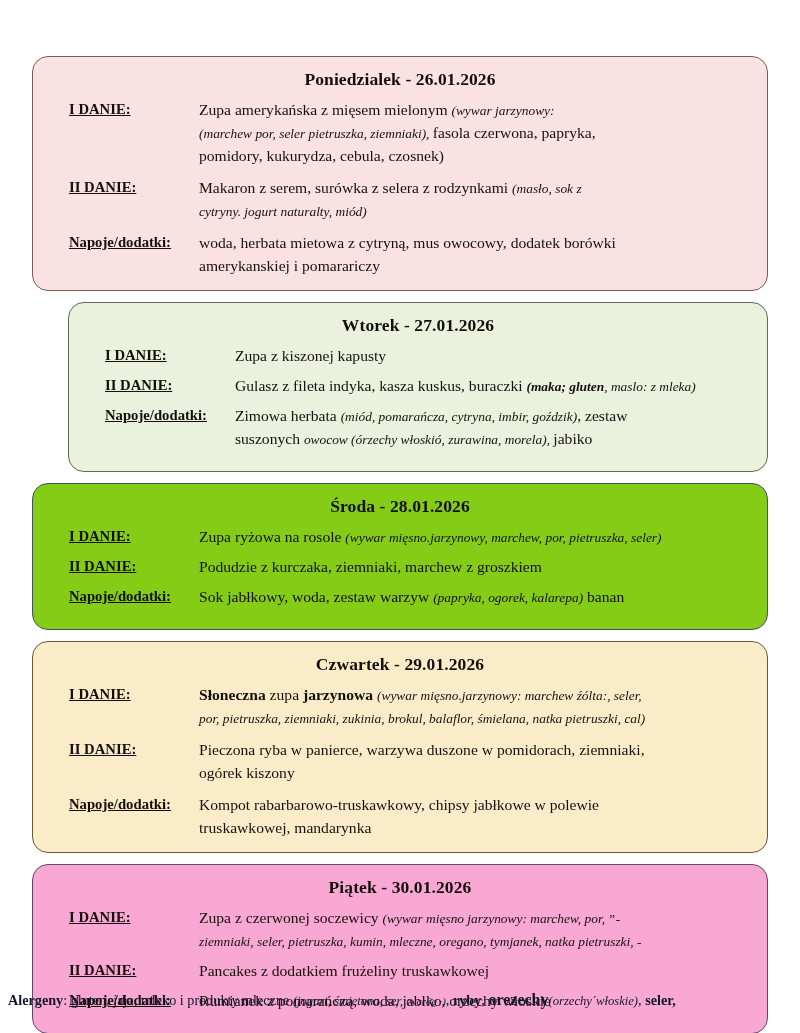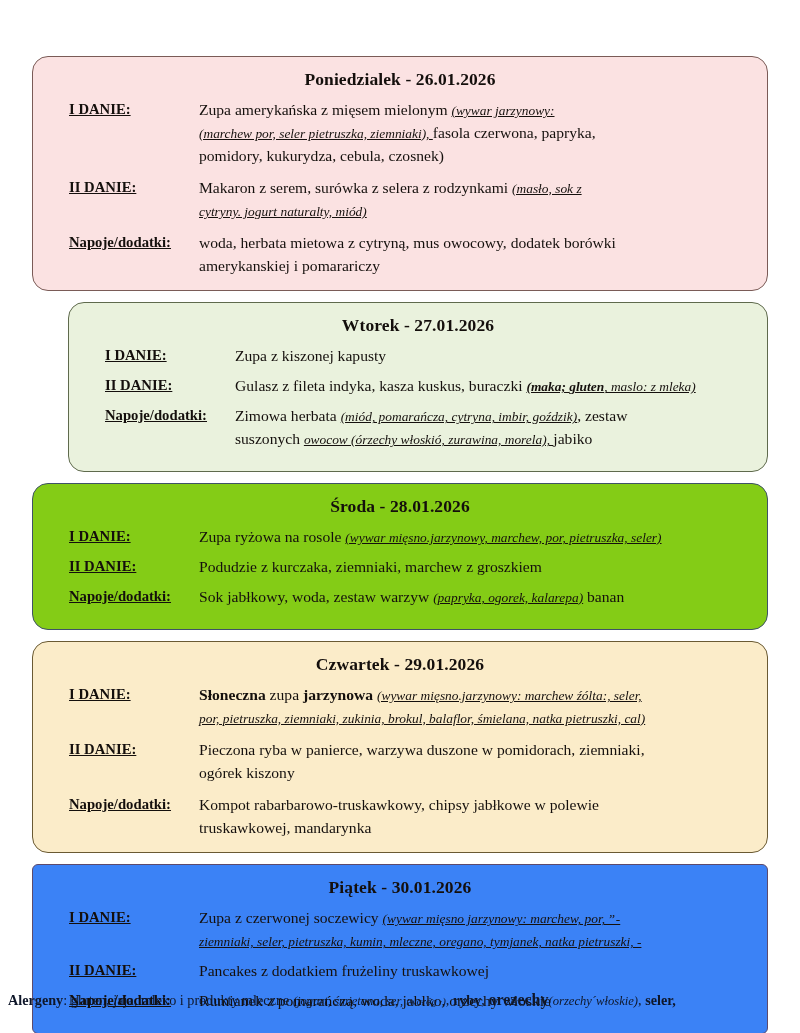--- a/index.html
+++ b/index.html
@@ -36,21 +36,21 @@
     border-radius: 16px;
     margin-bottom: 11px;
     padding: 9px 14px 13px 14px;
     position: relative;
   }
 
   .day-card.pink   { background: #fbe2e2; border-color: #7a5b57; }
   .day-card.green  { background: #eaf2dd; border-color: #5f6a4d; margin-left: 36px; }
   .day-card.blue   { background: #84cc16; border-color: #3f5266; }
   .day-card.cream  { background: #fbecc9; border-color: #6a5a33; }
-  .day-card.purple { background: #3b82f6; border-color: #5d4a6b; border-radius: 6px; }
+  .day-card.purple { background: #f9a8d4; border-color: #5d4a6b; }
 
   .day-title {
     text-align: center;
     font-weight: bold;
     font-size: 17.5px;
     letter-spacing: 0.1px;
     margin: 3px 0 9px 0;
     color: #140f0c;
   }
 
@@ -80,21 +80,20 @@
     flex: 1 1 auto;
     font-size: 15.6px;
     line-height: 1.47;
     color: #15100d;
   }
 
   .row-value i,
   .row-value .it {
     font-style: italic;
     font-size: 13.4px;
-    text-decoration: underline;
   }
   .row-value b,
   .row-value .bd {
     font-weight: bold;
   }
   .row-value .it.bd {
     font-style: italic;
     font-weight: bold;
   }
 

